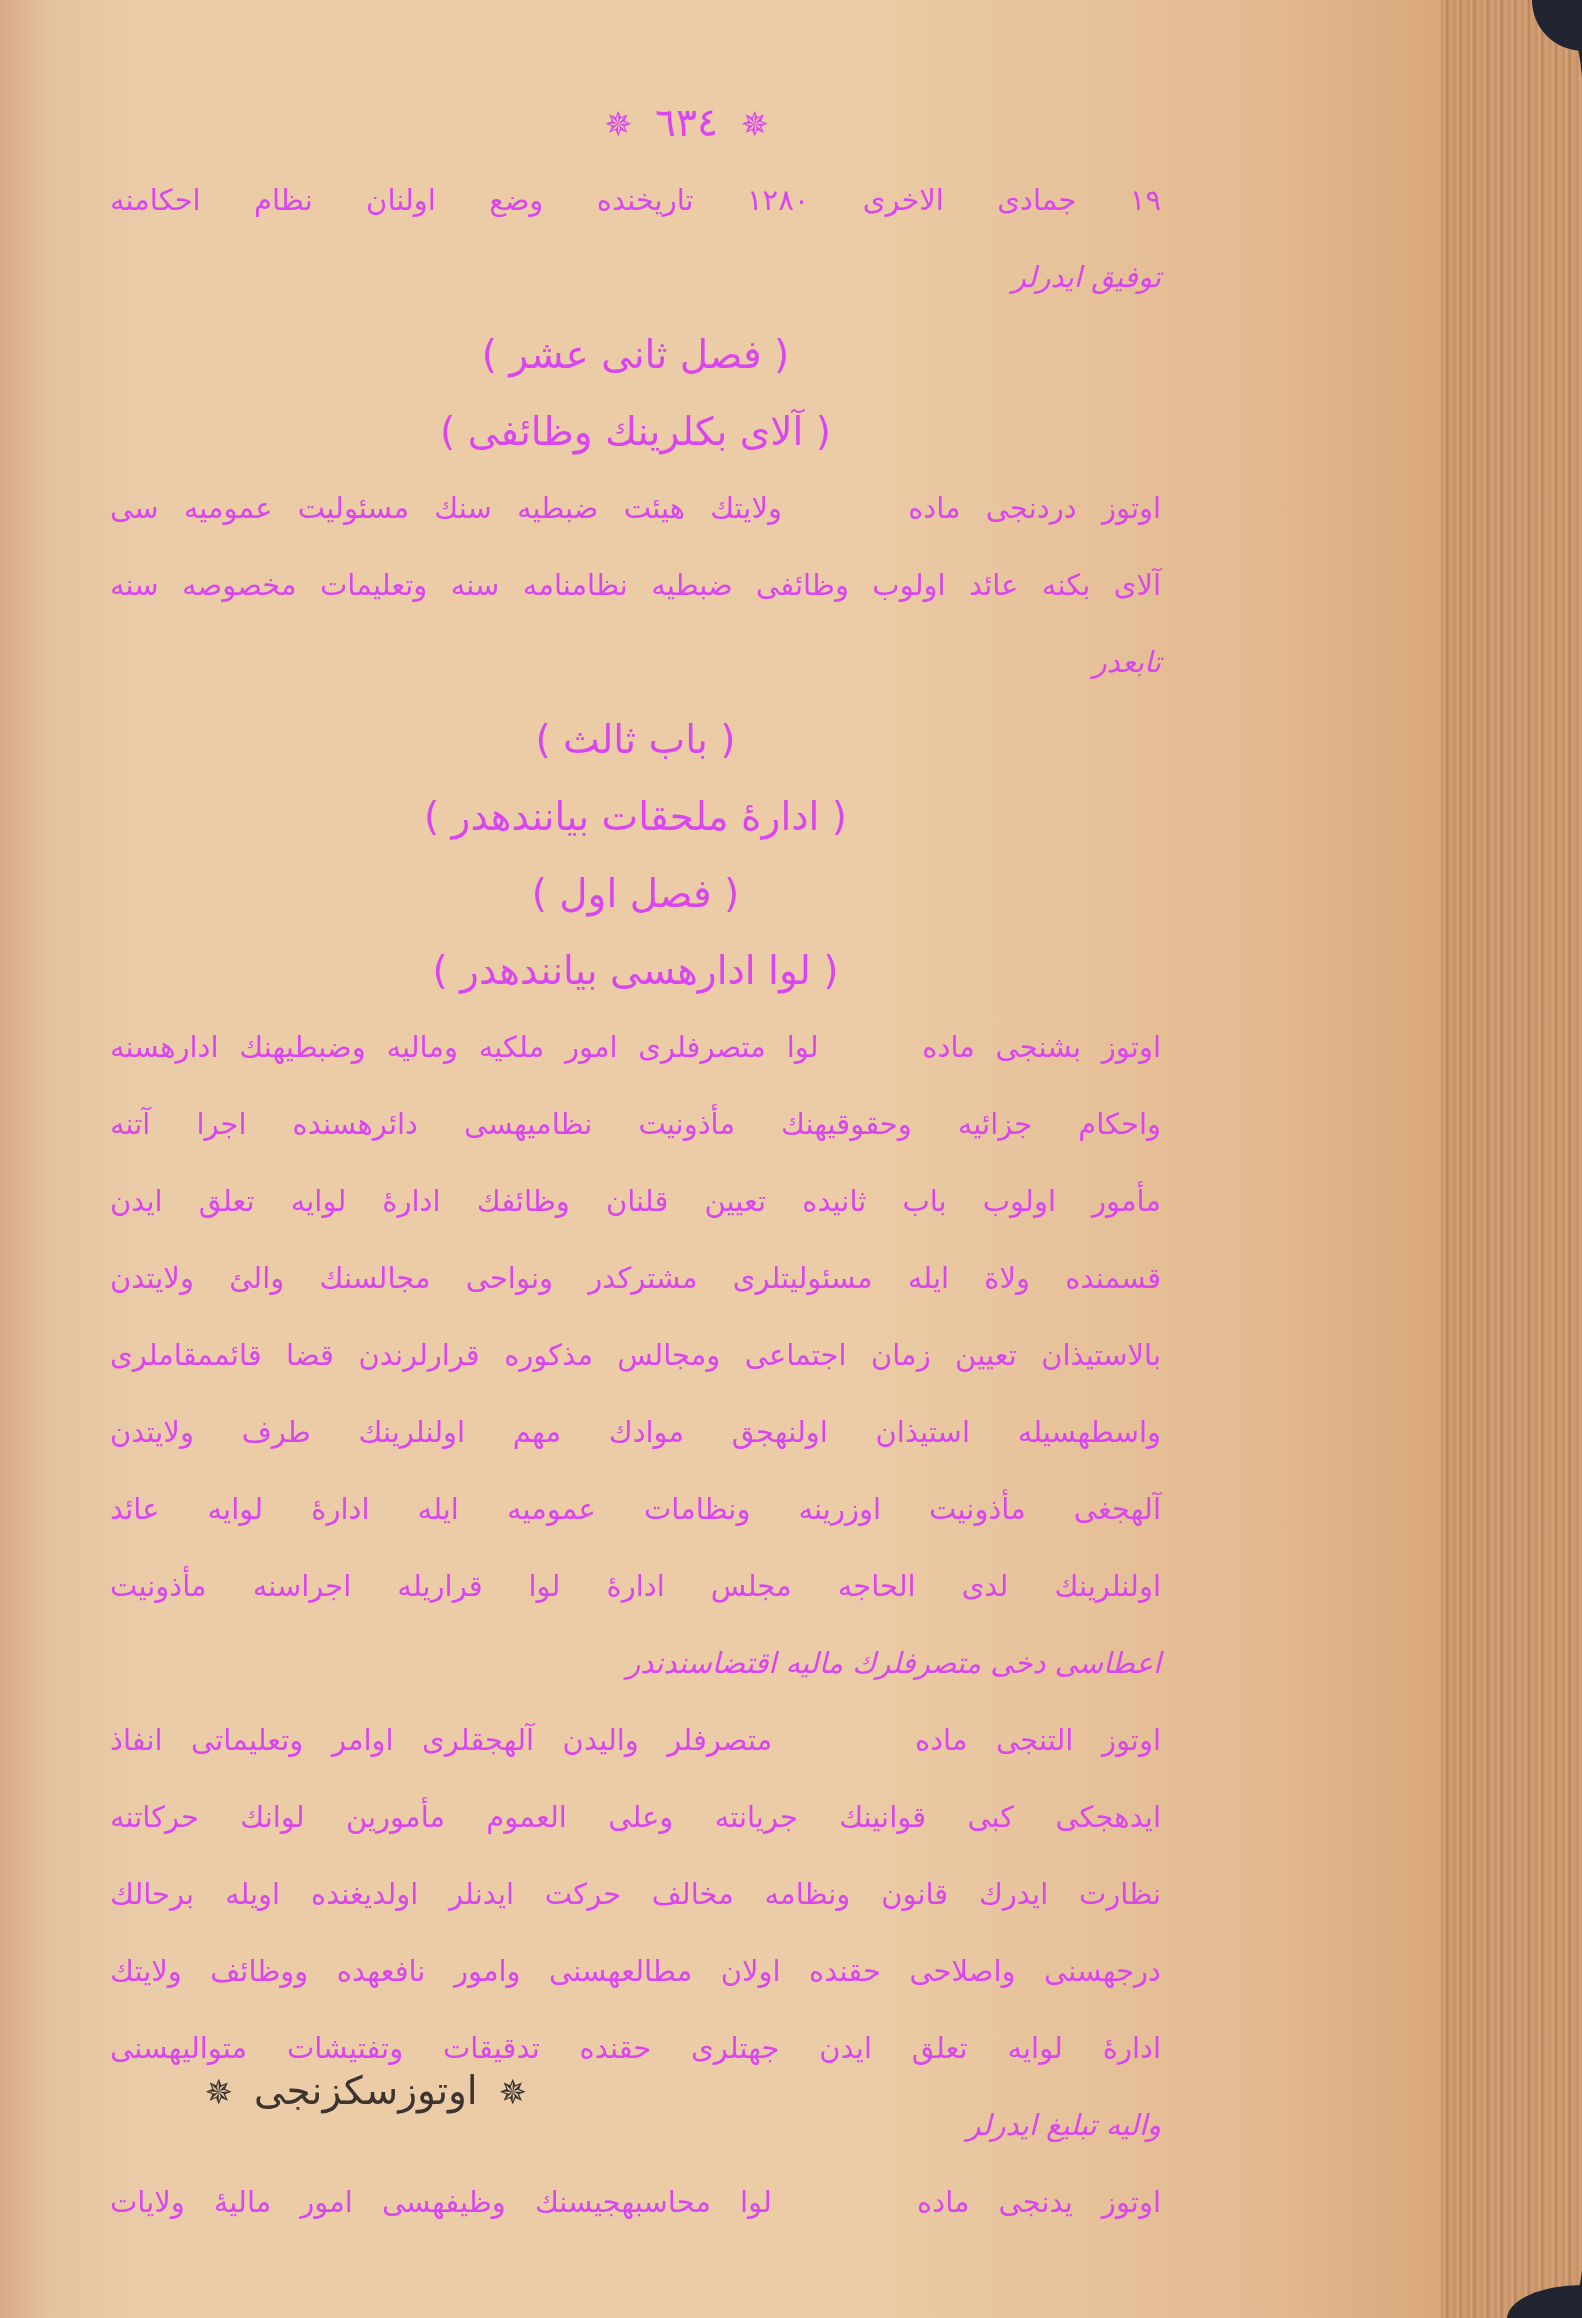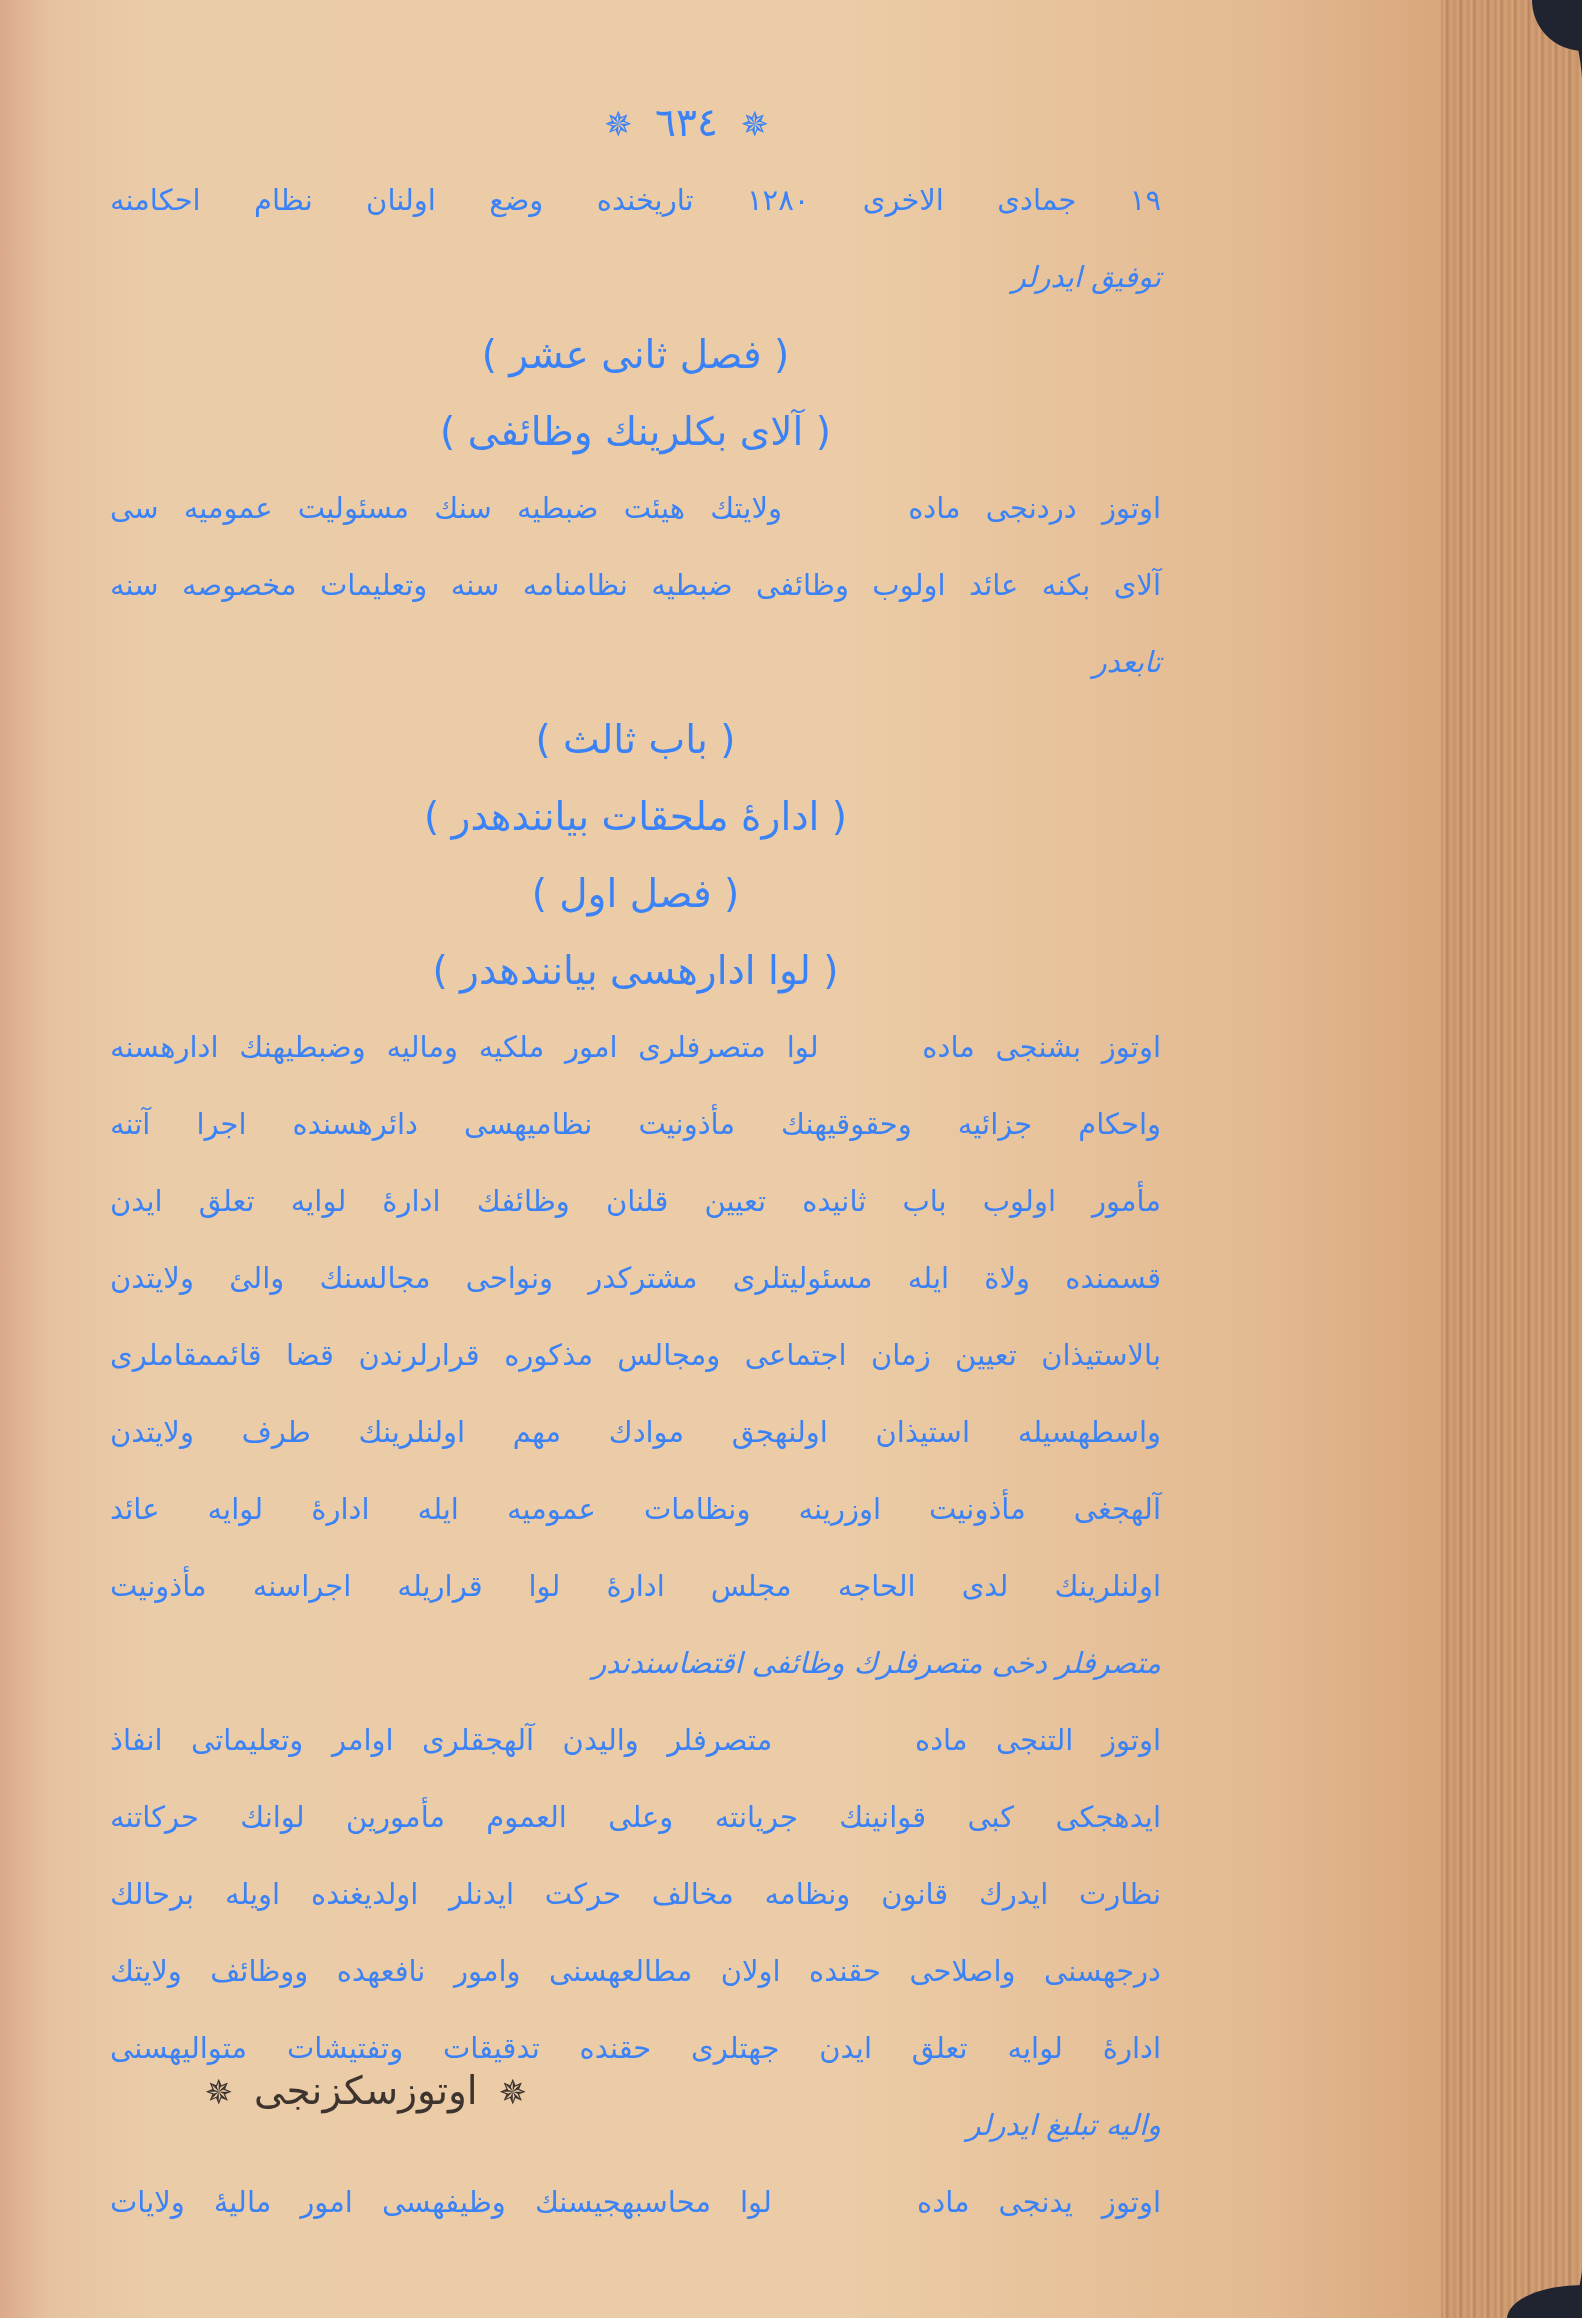--- a/index.html
+++ b/index.html
@@ -52,21 +52,21 @@
       height: 34px;
       background: #1f2430;
       border-top-left-radius: 76px 34px;
     }
     .text-block {
       position: absolute;
       left: 110px;
       top: 85px;
       width: 1051px;
       direction: rtl;
-      color: #3b82f6;
+      color: #d946ef;
       font-family: "DejaVu Sans", sans-serif;
     }
     .page-number {
       text-align: center;
       font-size: 39px;
       line-height: 76px;
       margin-left: 102px;
     }
     .page-number .orn {
       font-size: 34px;
@@ -141,21 +141,21 @@
     &nbsp;&nbsp;&nbsp;
     <span>لوا متصرفلرى امور ملكيه وماليه وضبطيهنك ادارهسنه</span>
   </div>
   <div class="line">واحكام جزائيه وحقوقيهنك مأذونيت نظاميهسى دائرهسنده اجرا آتنه</div>
   <div class="line">مأمور اولوب باب ثانيده تعيين قلنان وظائفك ادارهٔ لوايه تعلق ايدن</div>
   <div class="line">قسمنده ولاة ايله مسئوليتلرى مشتركدر ونواحى مجالسنك والئ ولايتدن</div>
   <div class="line">بالاستيذان تعيين زمان اجتماعى ومجالس مذكوره قرارلرندن قضا قائممقاملرى</div>
   <div class="line">واسطهسيله استيذان اولنهجق موادك مهم اولنلرينك طرف ولايتدن</div>
   <div class="line">آلهجغى مأذونيت اوزرينه ونظامات عموميه ايله ادارهٔ لوايه عائد</div>
   <div class="line">اولنلرينك لدى الحاجه مجلس ادارهٔ لوا قراريله اجراسنه مأذونيت</div>
-  <div class="line last">متصرفلر دخى متصرفلرك وظائفى اقتضاسندندر</div>
+  <div class="line last">اعطاسى دخى متصرفلرك ماليه اقتضاسندندر</div>
 
   <div class="line">
     <span>اوتوز التنجى ماده</span>
     &nbsp;&nbsp;&nbsp;
     <span>متصرفلر واليدن آلهجقلرى اوامر وتعليماتى انفاذ</span>
   </div>
   <div class="line">ايدهجكى كبى قوانينك جريانته وعلى العموم مأمورين لوانك حركاتنه</div>
   <div class="line">نظارت ايدرك قانون ونظامه مخالف حركت ايدنلر اولديغنده اويله برحالك</div>
   <div class="line">درجهسنى واصلاحى حقنده اولان مطالعهسنى وامور نافعهده ووظائف ولايتك</div>
   <div class="line">ادارهٔ لوايه تعلق ايدن جهتلرى حقنده تدقيقات وتفتيشات متواليهسنى</div>

